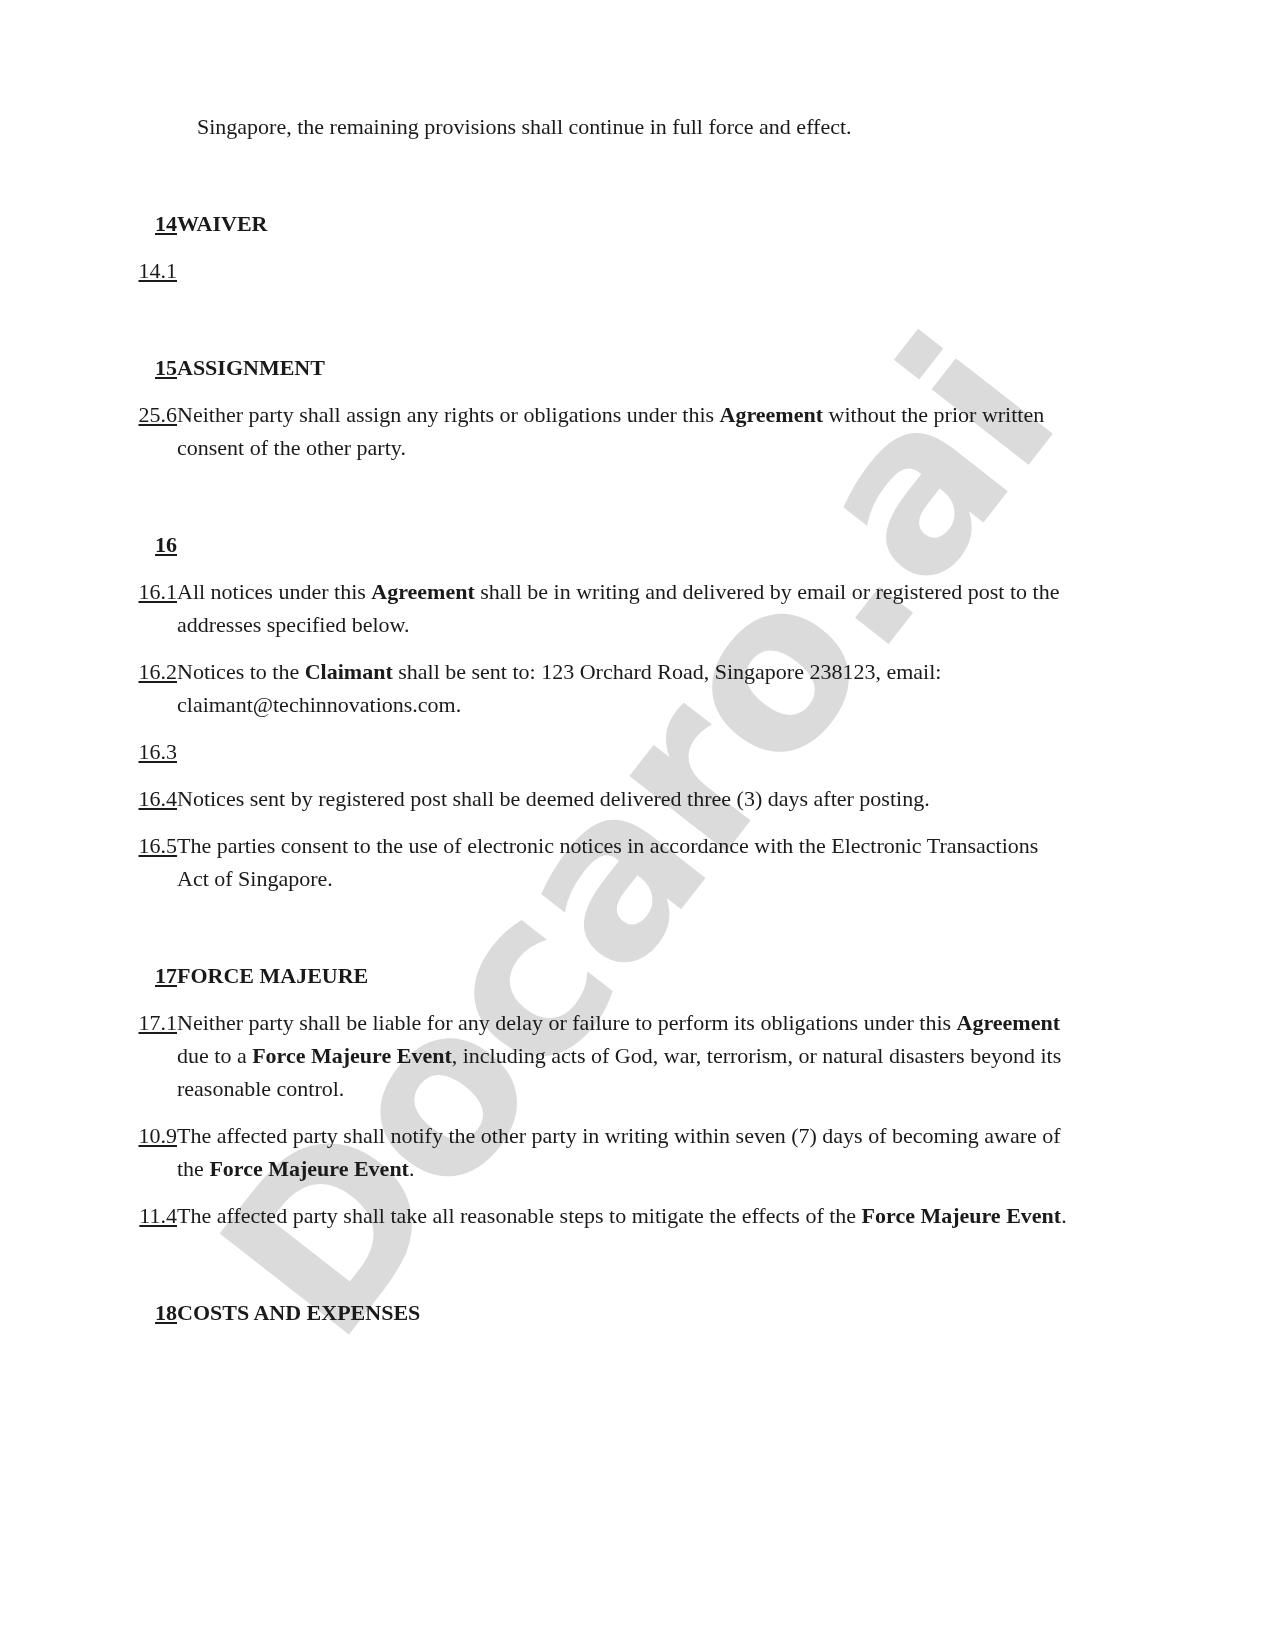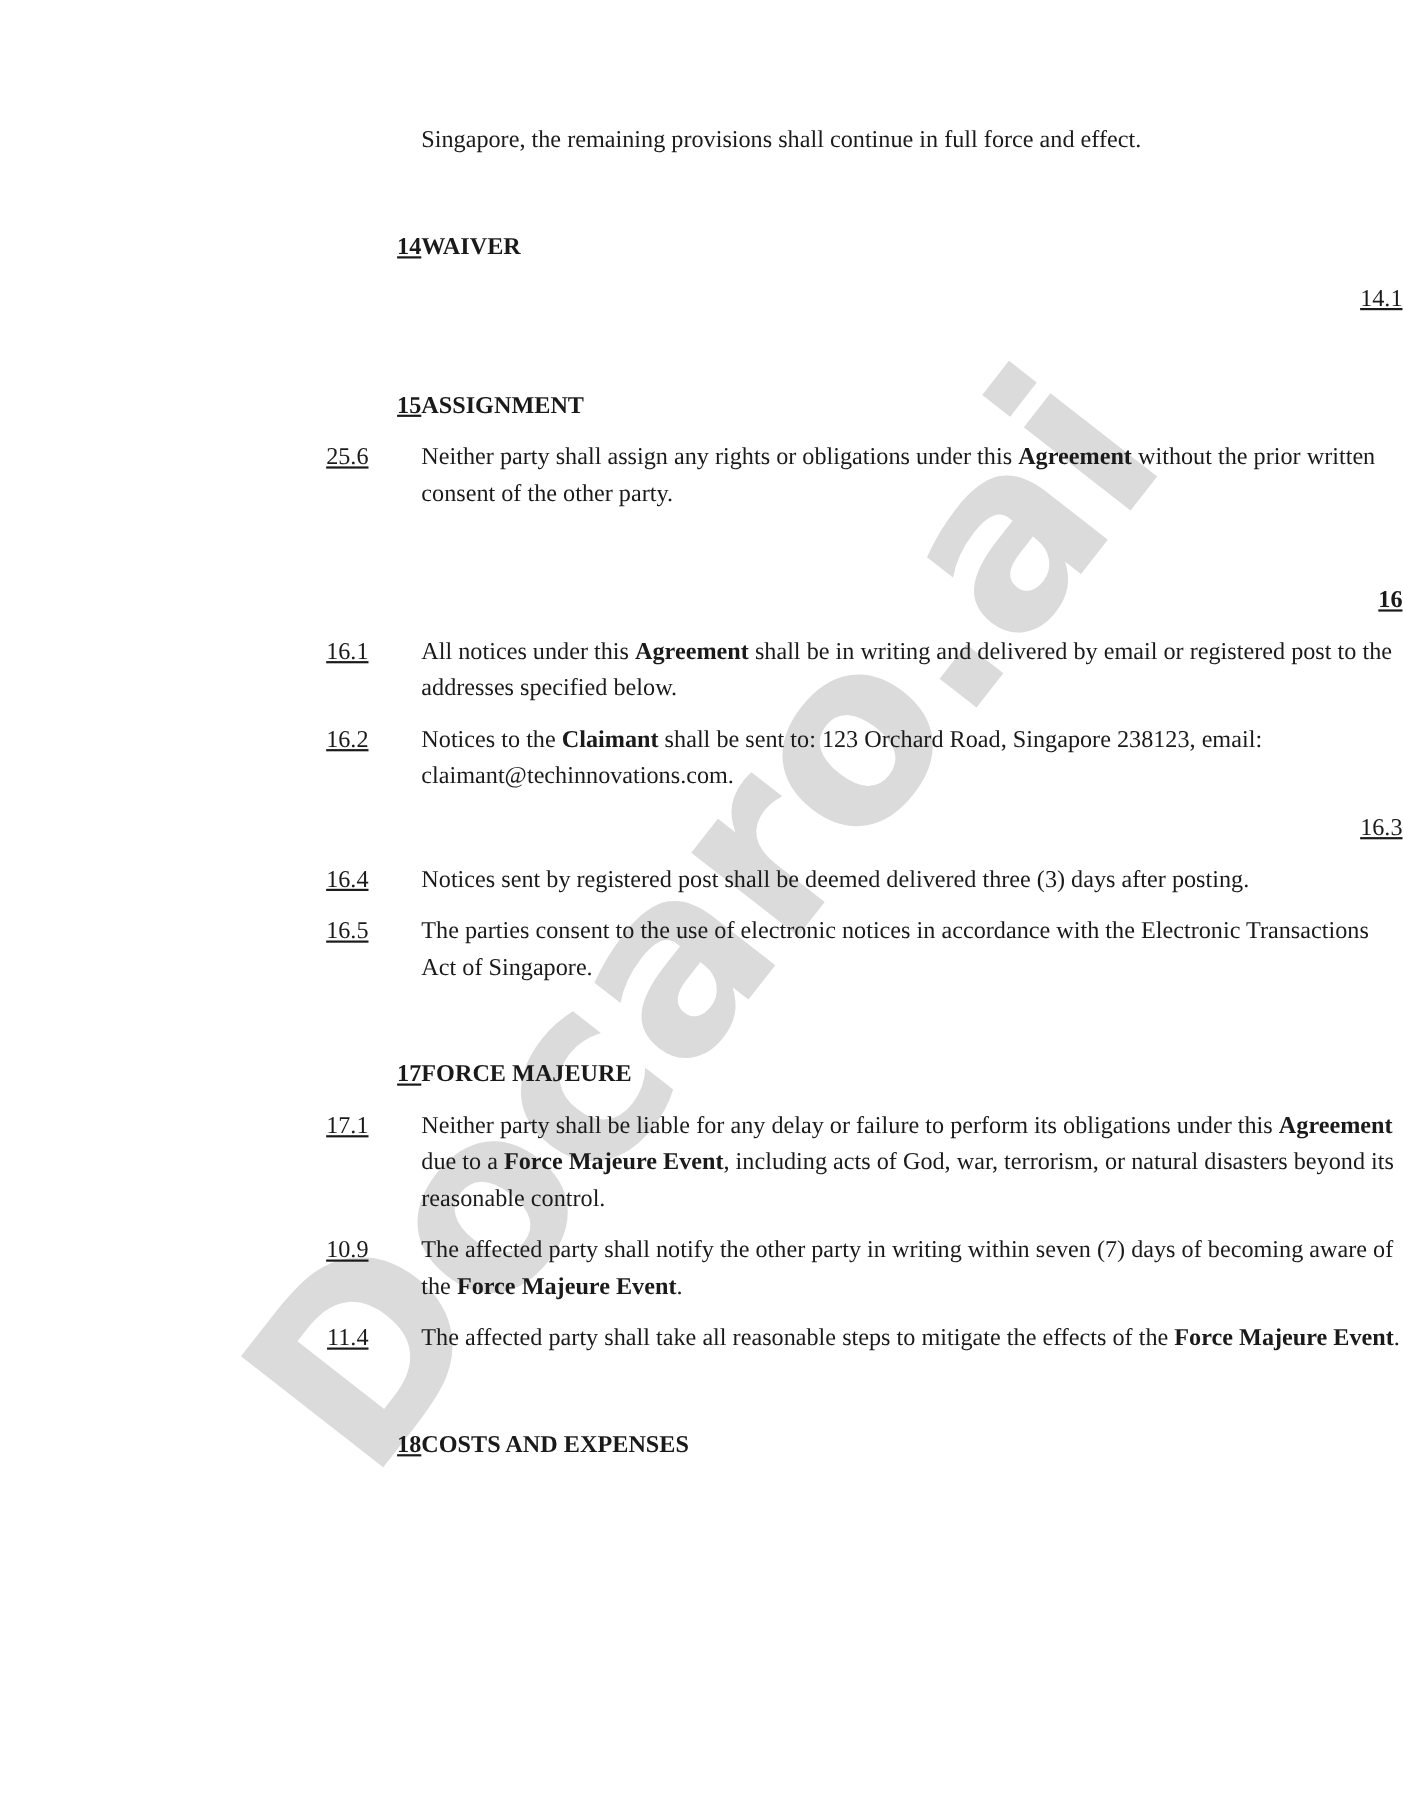--- a/index.html
+++ b/index.html
@@ -26,31 +26,31 @@
     z-index: 0;
     user-select: none;
   }
   .content {
     position: relative;
     z-index: 1;
     padding: 110px 0 0 133px;
     font-size: 22px;
     line-height: 33px;
   }
-  .row { display: flex; align-items: flex-start; justify-content: flex-end; }
+  .row { display: flex; align-items: flex-start; }
   .num {
     flex: 0 0 44px;
     text-align: right;
     white-space: nowrap;
     text-decoration: underline;
   }
   .text-col { width: 892px; text-align: left; }
   .intro-row { margin-left: 64px; }
   .heading-row { margin-top: 64px; font-weight: bold; }
-  .clause-row { margin-top: 14px; gap: 48px; }
+  .clause-row { margin-top: 14px; }
   .bold, b { font-weight: bold; }
 </style>
 </head>
 <body>
 
 <div class="watermark">Docaro.ai</div>
 
 <div class="content">
   <div class="row intro-row">
     <div class="text-col">Singapore, the remaining provisions shall continue in full force and effect.</div>

